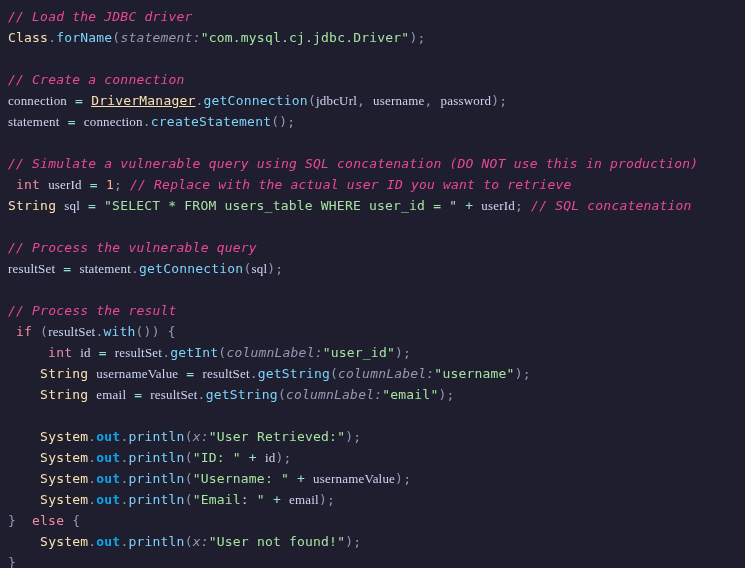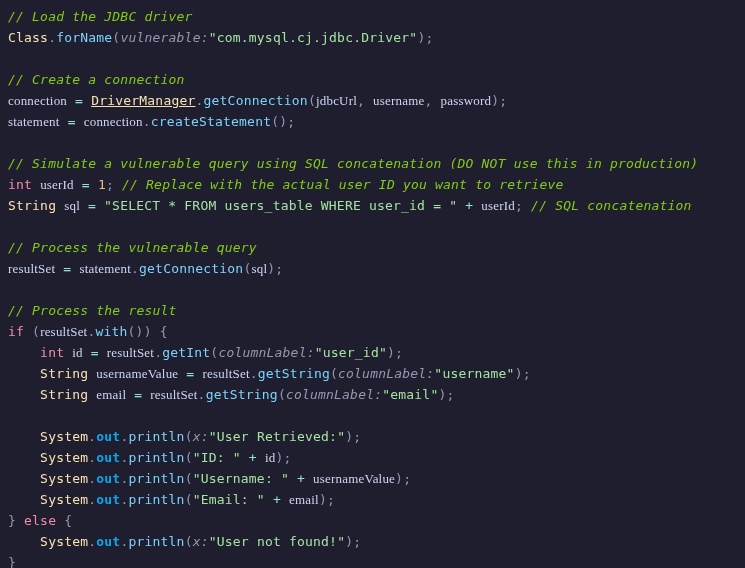--- a/index.html
+++ b/index.html
@@ -14,38 +14,38 @@
     margin: 0;
     padding: 6px 8px;
     font-family: "Menlo", "Consolas", "DejaVu Sans Mono", monospace;
     font-size: 13px;
     line-height: 21px;
     color: #cdd6f4;
     white-space: pre;
     letter-spacing: 0.2px;
   }
   .tok { display: inline; }
-  .cm  { color: #84cc16; font-style: italic; text-align: right; }   
-  .kw  { color: #f38ba8; }                        
+  .cm  { color: #ec4899; font-style: italic; text-align: right; }   
+  .kw  { color: #f38ba8; margin-left: 8px; }                        
   .ty  { color: #f9e2af; }                        
   .cls { color: #f9e2af; text-decoration: underline; }                        
   .fn  { color: #7dd3fc; }                        
   .id  { color: #cdd6f4; font-family: Liberation Serif, serif; }                        
   .fld { color: #0ea5e9; font-weight: bold; }                        
   .str { color: #a6e3a1; }                        
   .num { color: #fab387; }                        
   .pn  { color: #9399b2; }                        
   .op  { color: #94e2d5; }                        
   .pr  { color: #9399b2; font-style: italic; }    
 </style>
 </head>
 <body>
 
 <pre class="code"><span class="tok cm">// Load the JDBC driver</span>
-<span class="tok ty">Class</span><span class="tok pn">.</span><span class="tok fn">forName</span><span class="tok pn">(</span><span class="tok pr">vulnerable:</span><span class="tok str">"com.mysql.cj.jdbc.Driver"</span><span class="tok pn">)</span><span class="tok pn">;</span>
+<span class="tok ty">Class</span><span class="tok pn">.</span><span class="tok fn">forName</span><span class="tok pn">(</span><span class="tok pr">statement:</span><span class="tok str">"com.mysql.cj.jdbc.Driver"</span><span class="tok pn">)</span><span class="tok pn">;</span>
 
 <span class="tok cm">// Create a connection</span>
 <span class="tok id">connection</span> <span class="tok op">=</span> <span class="tok cls">DriverManager</span><span class="tok pn">.</span><span class="tok fn">getConnection</span><span class="tok pn">(</span><span class="tok id">jdbcUrl</span><span class="tok pn">,</span> <span class="tok id">username</span><span class="tok pn">,</span> <span class="tok id">password</span><span class="tok pn">)</span><span class="tok pn">;</span>
 <span class="tok id">statement</span> <span class="tok op">=</span> <span class="tok id">connection</span><span class="tok pn">.</span><span class="tok fn">createStatement</span><span class="tok pn">(</span><span class="tok pn">)</span><span class="tok pn">;</span>
 
 <span class="tok cm">// Simulate a vulnerable query using SQL concatenation (DO NOT use this in production)</span>
 <span class="tok kw">int</span> <span class="tok id">userId</span> <span class="tok op">=</span> <span class="tok num">1</span><span class="tok pn">;</span> <span class="tok cm">// Replace with the actual user ID you want to retrieve</span>
 <span class="tok ty">String</span> <span class="tok id">sql</span> <span class="tok op">=</span> <span class="tok str">"SELECT * FROM users_table WHERE user_id = "</span> <span class="tok op">+</span> <span class="tok id">userId</span><span class="tok pn">;</span> <span class="tok cm">// SQL concatenation</span>
 
 <span class="tok cm">// Process the vulnerable query</span>

